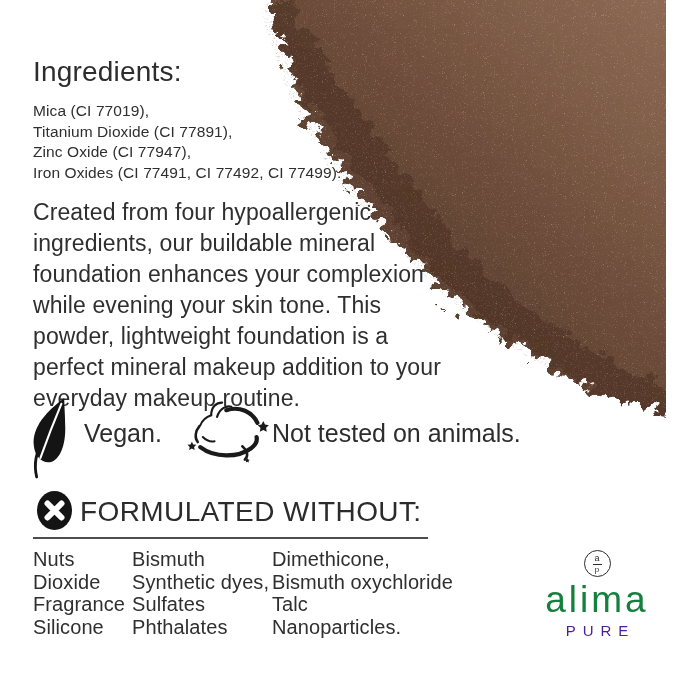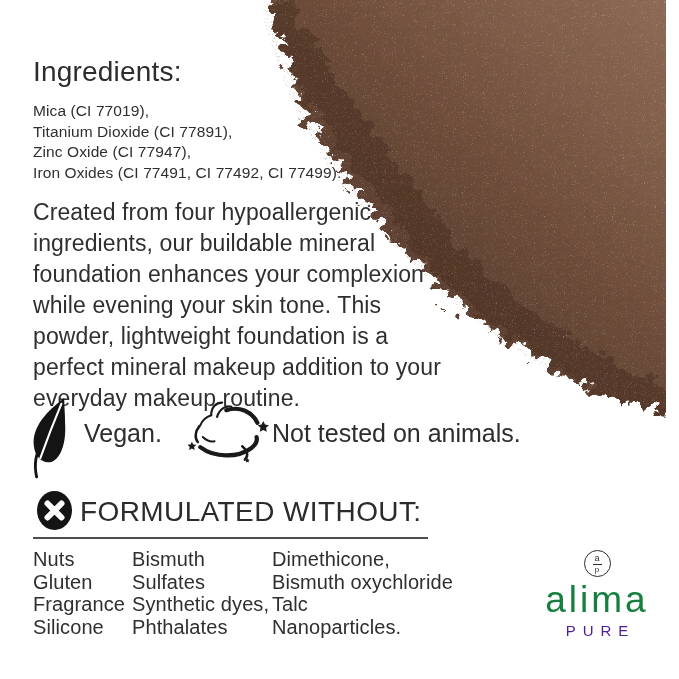--- a/index.html
+++ b/index.html
@@ -161,28 +161,28 @@
       <ellipse cx="17.5" cy="19.5" rx="17.5" ry="19.5" fill="#141414"></ellipse>
       <path d="M10.5,12.5 L24.5,26.5 M24.5,12.5 L10.5,26.5" stroke="#ffffff" stroke-width="6" stroke-linecap="round"></path>
     </svg>
   </div>
   <div class="fw-heading">FORMULATED WITHOUT:</div>
   <div class="fw-rule"></div>
 
   <div class="fw-columns">
     <div class="fw-col fw-col-1">
       <div class="fw-item">Nuts</div>
-      <div class="fw-item">Gluten</div>
+      <div class="fw-item">Dioxide</div>
       <div class="fw-item">Fragrance</div>
       <div class="fw-item">Silicone</div>
     </div>
     <div class="fw-col fw-col-2">
       <div class="fw-item">Bismuth</div>
+      <div class="fw-item">Synthetic dyes,</div>
       <div class="fw-item">Sulfates</div>
-      <div class="fw-item">Synthetic dyes,</div>
       <div class="fw-item">Phthalates</div>
     </div>
     <div class="fw-col fw-col-3">
       <div class="fw-item">Dimethicone,</div>
       <div class="fw-item">Bismuth oxychloride</div>
       <div class="fw-item">Talc</div>
       <div class="fw-item">Nanoparticles.</div>
     </div>
   </div>
 

